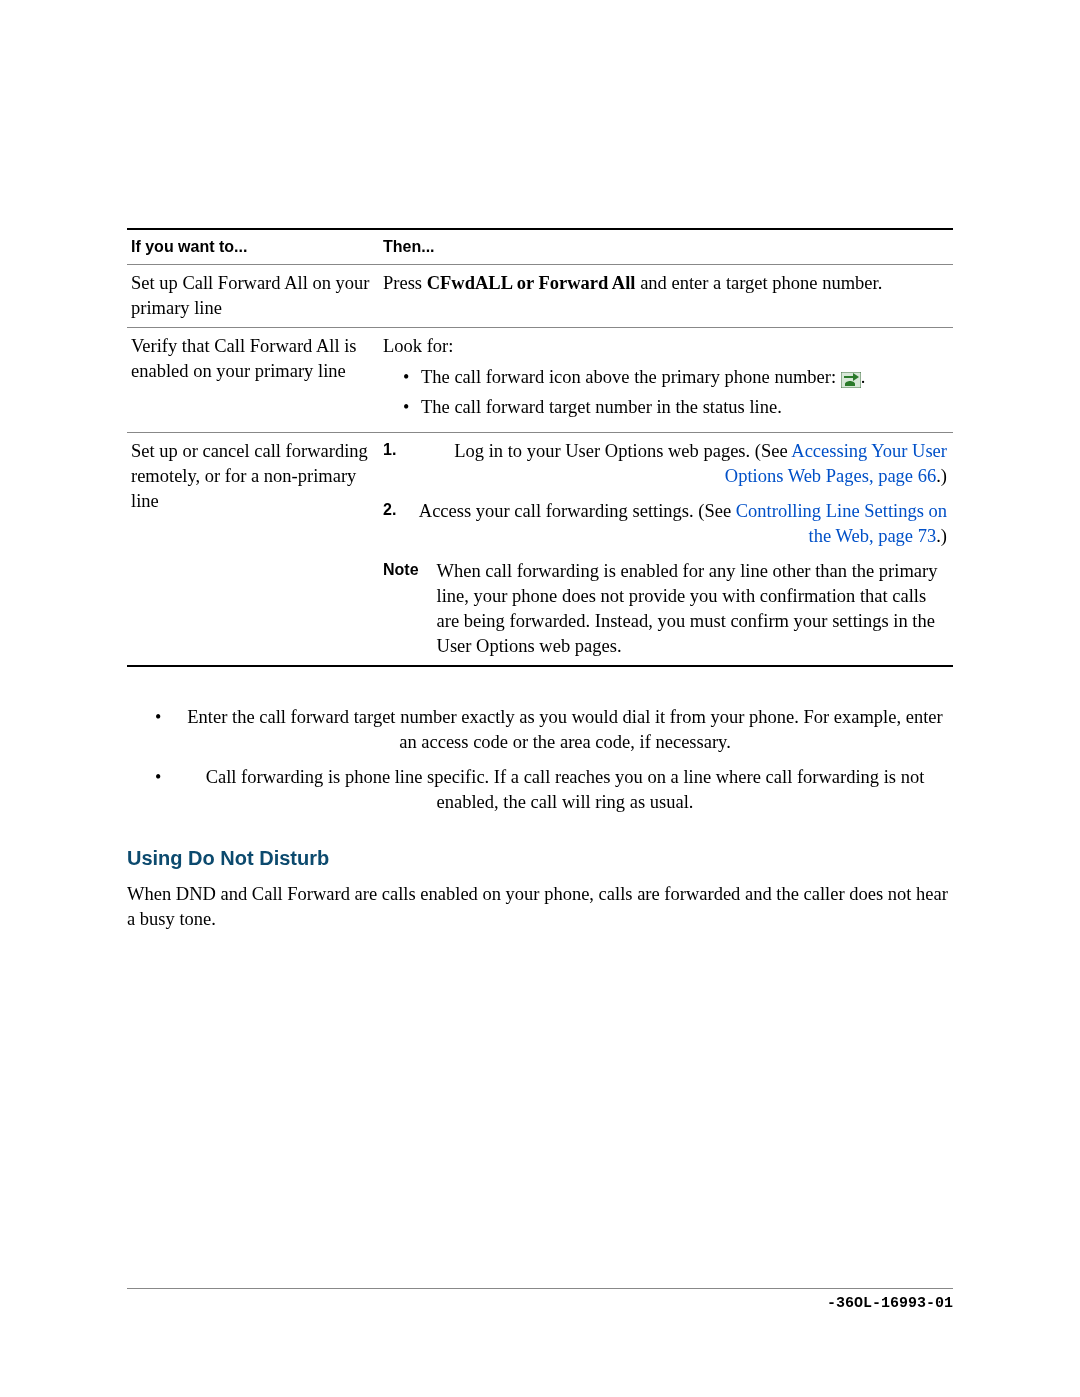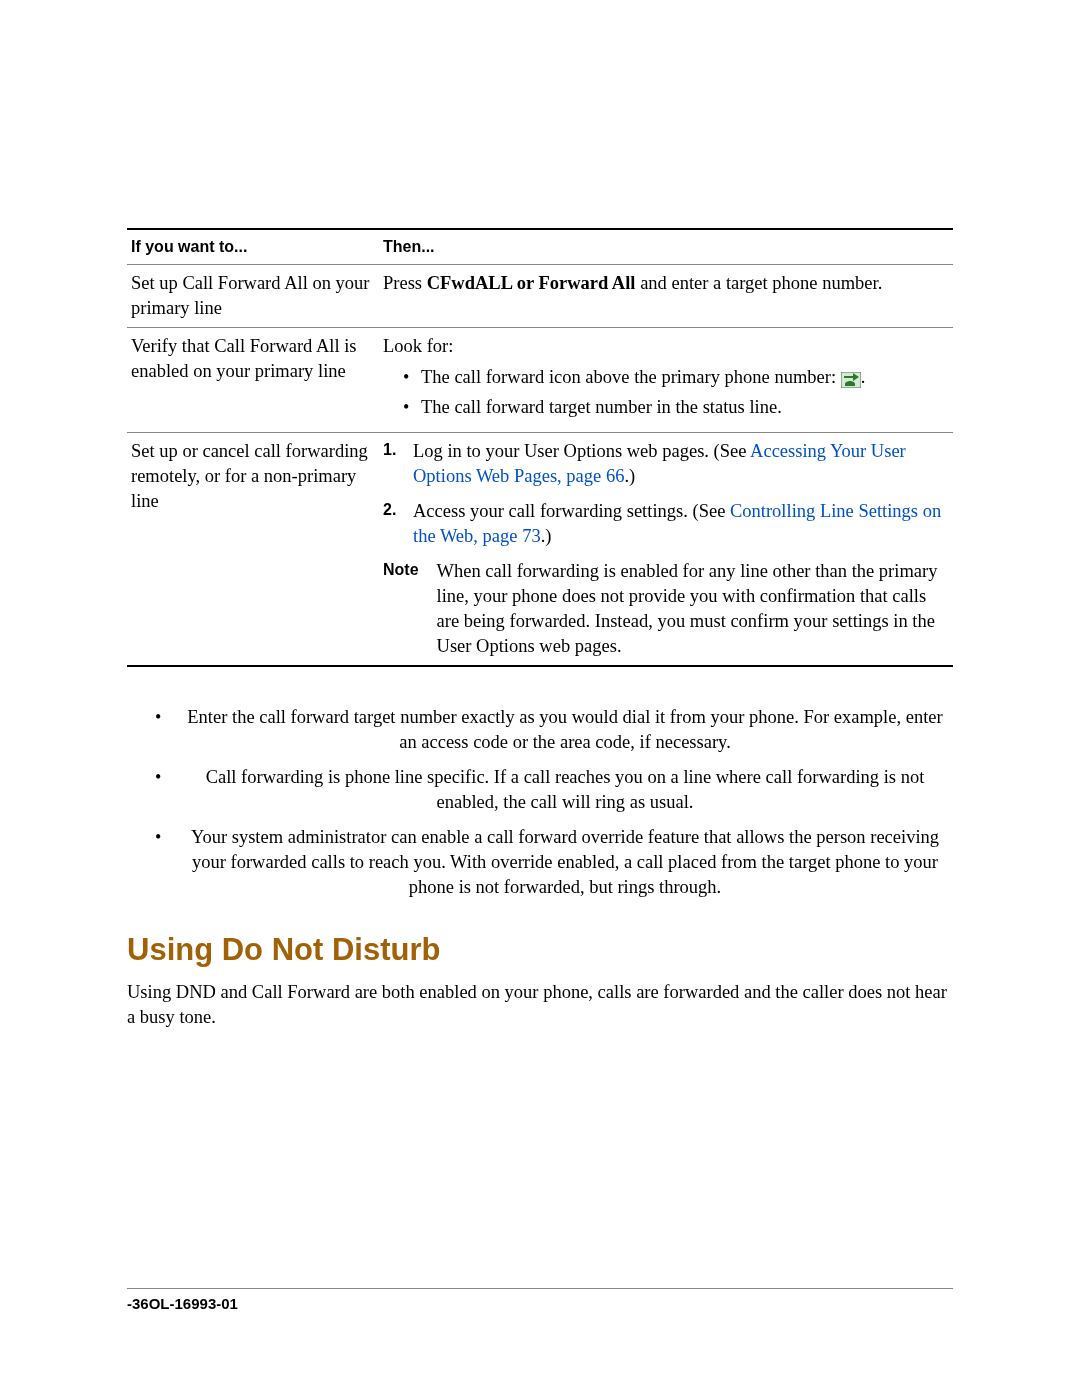--- a/index.html
+++ b/index.html
@@ -68,20 +68,21 @@
   ol.inner-ol {
     list-style: none;
     padding-left: 0;
     counter-reset: step;
   }
   ol.inner-ol > li {
     position: relative;
     padding-left: 30px;
     margin-bottom: 10px;
     counter-increment: step;
+    text-align: right;
   }
   ol.inner-ol > li::before {
     content: counter(step) ".";
     font-weight: bold;
     position: absolute;
     left: 0;
     top: 0;
     font-family: Arial, Helvetica, sans-serif;
     font-size: 16px;
   }
@@ -124,41 +125,41 @@
   }
   ul.tips-list li::before {
     content: "•";
     position: absolute;
     left: 0;
     top: 0;
     font-size: 18px;
   }
   h2.section-heading {
     font-family: Arial, Helvetica, sans-serif;
-    color: #a16207;
-    font-size: 31px;
+    color: #0c4a6e;
+    font-size: 20px;
     font-weight: bold;
     margin-top: 32px;
     margin-bottom: 12px;
   }
   .body-para {
     font-size: 18.5px;
     line-height: 1.35;
     margin-bottom: 12px;
   }
   .footer {
     position: absolute;
     left: 127px;
     right: 127px;
     bottom: 85px;
     border-top: 1px solid #888;
     padding-top: 6px;
     display: flex;
-    justify-content: flex-start;
-    font-family: Liberation Sans, sans-serif;
+    justify-content: flex-end;
+    font-family: Liberation Mono, monospace;
     font-size: 15px;
     font-weight: bold;
   }
 </style>
 </head>
 <body>
 
 <div class="page">
 
 
@@ -208,24 +209,23 @@
             <div class="note-body">When call forwarding is enabled for any line other than the primary line, your phone does not provide you with confirmation that calls are being forwarded. Instead, you must confirm your settings in the User Options web pages.</div>
           </div>
         </td>
       </tr>
     </tbody>
   </table>
 
   <ul class="tips-list">
     <li>Enter the call forward target number exactly as you would dial it from your phone. For example, enter an access code or the area code, if necessary.</li>
     <li>Call forwarding is phone line specific. If a call reaches you on a line where call forwarding is not enabled, the call will ring as usual.</li>
-    <li>Your system administrator can enable a call forward override feature that allows the person receiving your forwarded calls to reach you. With override enabled, a call placed from the target phone to your phone is not forwarded, but rings through.</li>
   </ul>
 
   <h2 class="section-heading">Using Do Not Disturb</h2>
-  <p class="body-para">Using DND and Call Forward are both enabled on your phone, calls are forwarded and the caller does not hear a busy tone.</p>
+  <p class="body-para">When DND and Call Forward are calls enabled on your phone, calls are forwarded and the caller does not hear a busy tone.</p>
 
 </div>
 
 <div class="footer">
   <span>-36</span>
   <span>OL-16993-01</span>
 </div>
 
 </body></html>

